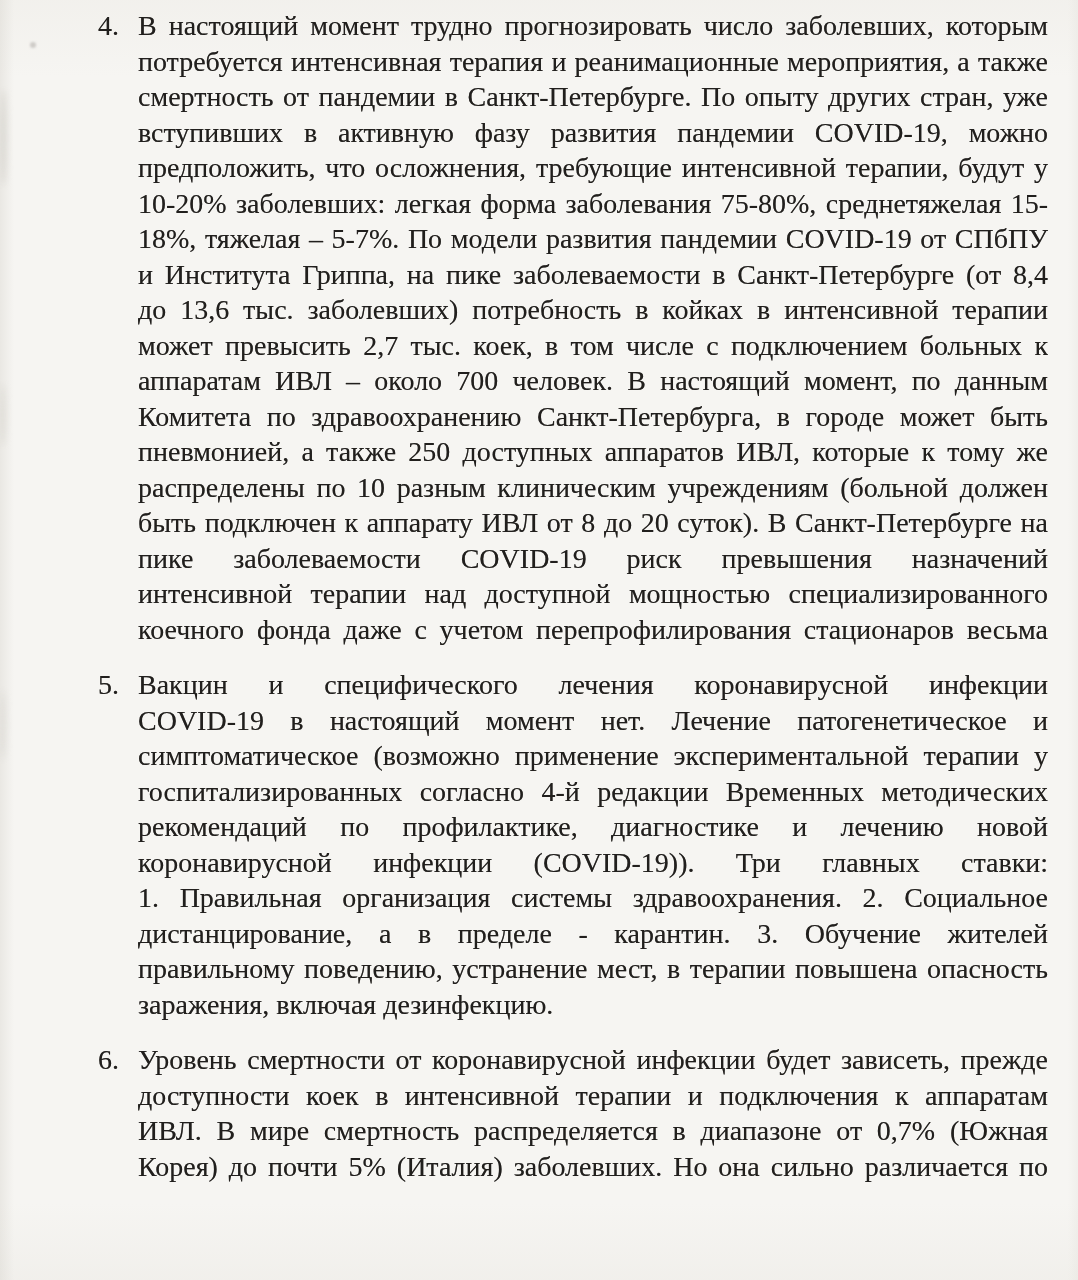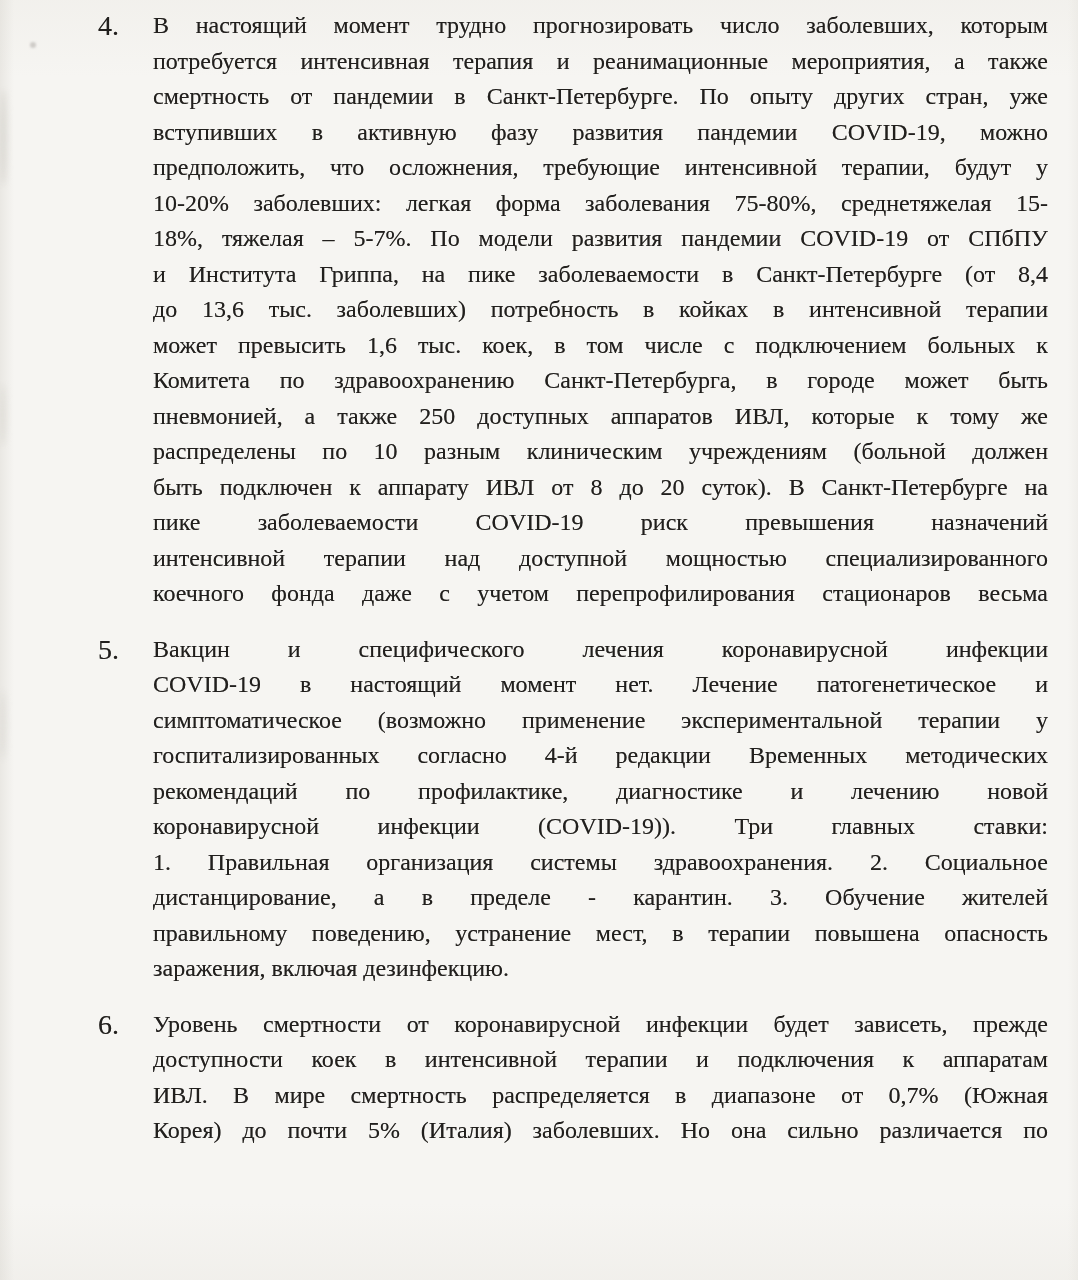--- a/index.html
+++ b/index.html
@@ -53,28 +53,27 @@
     width: 40px;
     font-size: 28px;
     line-height: 35.5px;
     text-align: left;
   }
   .lines {
     flex: 1 1 auto;
     min-width: 0;
   }
   .line {
-    font-size: 24px;
+    font-size: 28px;
     line-height: 35.5px;
     height: 35.5px;
     overflow: hidden;
     text-align: justify;
     text-align-last: justify;
     text-justify: inter-word;
-    margin-left: 15px;
   }
   .line.last {
     text-align-last: left;
   }
 </style>
 </head>
 <body>
 
 <div class="scan-smudge smudge-a"></div>
 <div class="scan-smudge smudge-b"></div>
@@ -88,21 +87,22 @@
         <div class="lines">
           <div class="line">В настоящий момент трудно прогнозировать число заболевших, которым</div>
           <div class="line">потребуется интенсивная терапия и реанимационные мероприятия, а также</div>
           <div class="line">смертность от пандемии в Санкт-Петербурге. По опыту других стран, уже</div>
           <div class="line">вступивших в активную фазу развития пандемии COVID-19, можно</div>
           <div class="line">предположить, что осложнения, требующие интенсивной терапии, будут у</div>
           <div class="line">10-20% заболевших: легкая форма заболевания 75-80%, среднетяжелая 15-</div>
           <div class="line">18%, тяжелая – 5-7%. По модели развития пандемии COVID-19 от СПбПУ</div>
           <div class="line">и Института Гриппа, на пике заболеваемости в Санкт-Петербурге (от 8,4</div>
           <div class="line">до 13,6 тыс. заболевших) потребность в койках в интенсивной терапии</div>
-          <div class="line">может превысить 1,6 тыс. коек, в том числе с подключением больных к</div>
+          <div class="line">может превысить 2,7 тыс. коек, в том числе с подключением больных к</div>
+          <div class="line">аппаратам ИВЛ – около 700 человек. В настоящий момент, по данным</div>
           <div class="line">Комитета по здравоохранению Санкт-Петербурга, в городе может быть</div>
           <div class="line">пневмонией, а также 250 доступных аппаратов ИВЛ, которые к тому же</div>
           <div class="line">распределены по 10 разным клиническим учреждениям (больной должен</div>
           <div class="line">быть подключен к аппарату ИВЛ от 8 до 20 суток). В Санкт-Петербурге на</div>
           <div class="line">пике заболеваемости COVID-19 риск превышения назначений</div>
           <div class="line">интенсивной терапии над доступной мощностью специализированного</div>
           <div class="line">коечного фонда даже с учетом перепрофилирования стационаров весьма</div>
         </div>
       </div>
       <div class="item">

